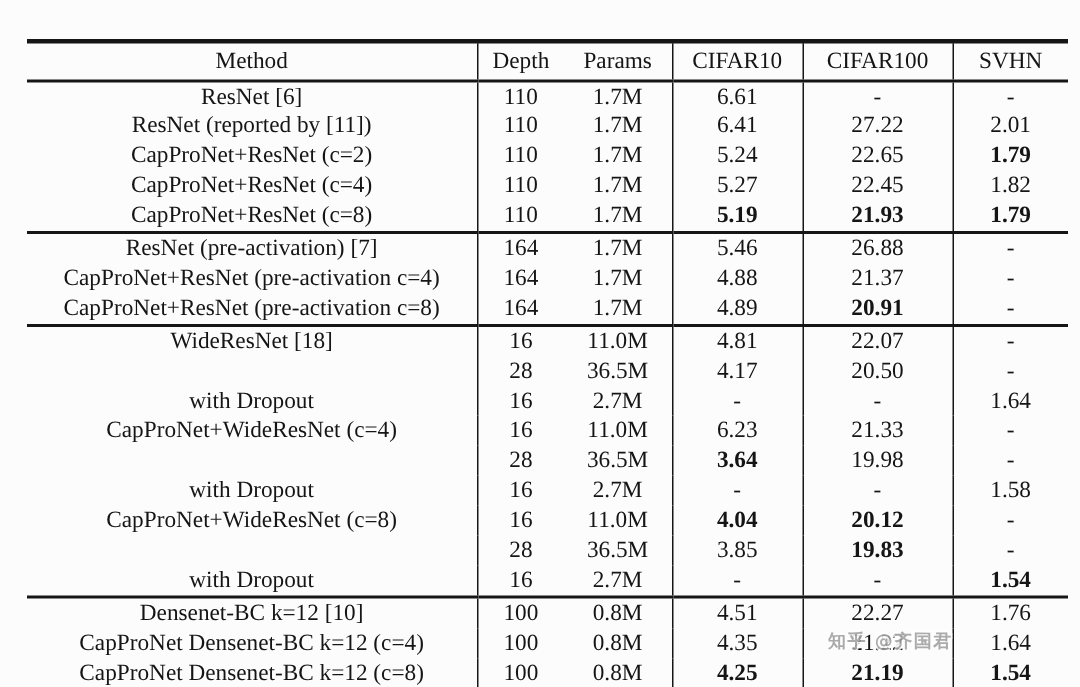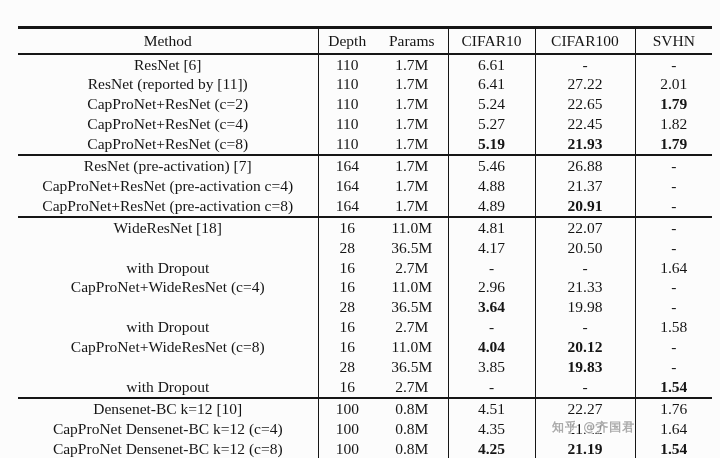--- a/index.html
+++ b/index.html
@@ -170,21 +170,21 @@
             <td class="c1 vline">16</td>
             <td class="c2">2.7M</td>
             <td class="c3 vline">-</td>
             <td class="c4 vline">-</td>
             <td class="c5 vline">1.64</td>
           </tr>
           <tr>
             <td class="c0">CapProNet+WideResNet (c=4)</td>
             <td class="c1 vline">16</td>
             <td class="c2">11.0M</td>
-            <td class="c3 vline">2.96</td>
+            <td class="c3 vline">6.23</td>
             <td class="c4 vline">21.33</td>
             <td class="c5 vline">-</td>
           </tr>
           <tr>
             <td class="c0"></td>
             <td class="c1 vline">28</td>
             <td class="c2">36.5M</td>
             <td class="c3 vline bold">3.64</td>
             <td class="c4 vline">19.98</td>
             <td class="c5 vline">-</td>

